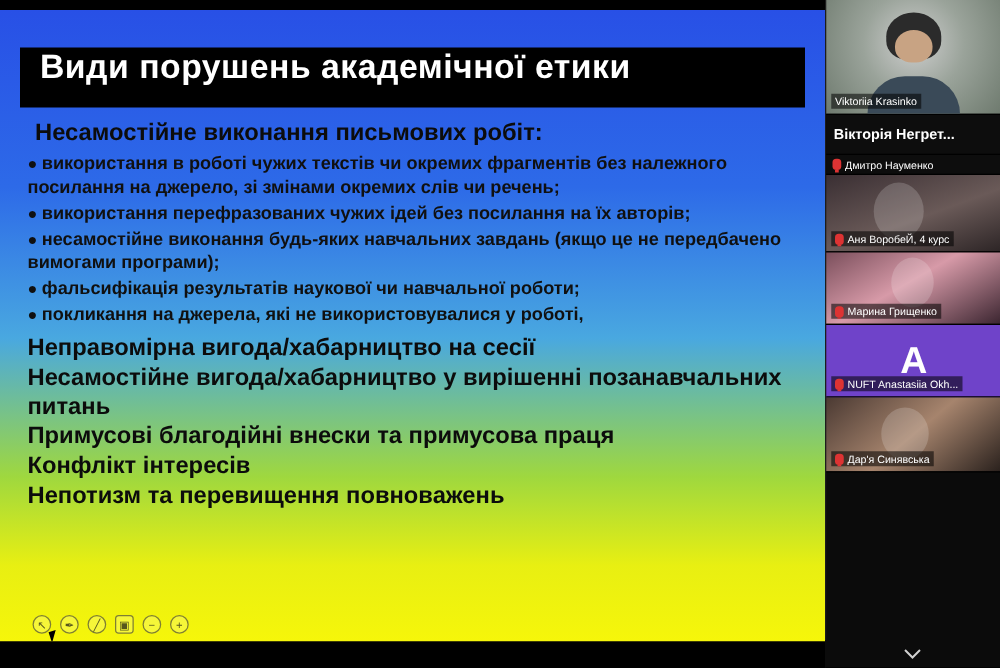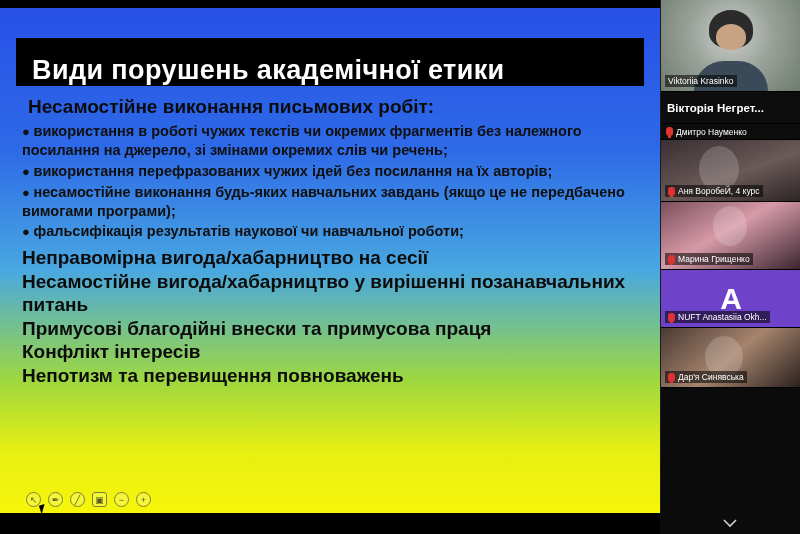--- a/index.html
+++ b/index.html
@@ -18,21 +18,21 @@
     background: #000;
   }
   .slide {
     position: absolute; left: 0; top: 8px; width: 660px; height: 505px;
     background: linear-gradient(to bottom, #2850e6 0%, #2d6ae8 28%, #49a8e0 52%, #9fd83e 74%, #e8ef12 88%, #f6f60a 100%);
     overflow: hidden;
   }
   .title-band {
     position: absolute; left: 16px; top: 30px; width: 628px; height: 48px;
     background: #000;
-    display: flex; align-items: flex-end;
+    display: flex; align-items: flex-start;
   }
   .title-band .t {
     color: #ffffff;
     font-size: 27px;
     font-weight: bold;
     letter-spacing: .4px;
     padding-left: 16px;
     white-space: nowrap;
   }
   .body-text {
@@ -148,21 +148,21 @@
     background: #0d0d0d;
     display: flex; align-items: center; gap: 3px;
     padding: 0 5px;
     border-bottom: 1px solid #000;
   }
   .namebar .nm2 {
     color: #fff; font-size: 8.5px;
     white-space: nowrap; overflow: hidden; text-overflow: ellipsis;
   }
   .p-photo-a { height: 62px; background: linear-gradient(160deg,#3a2f33 0%,#6a5a58 55%,#2d2526 100%); }
-  .p-photo-b { height: 68px; background: linear-gradient(150deg,#7b4f5c 0%,#d79aa8 45%,#3b2530 100%); }
+  .p-photo-b { height: 58px; background: linear-gradient(150deg,#7b4f5c 0%,#d79aa8 45%,#3b2530 100%); }
   .p-photo-c { height: 58px; background: #6f43c9; }
   .p-photo-d { height: 60px; background: linear-gradient(140deg,#4b3a33 0%,#a6846d 50%,#2a211d 100%); text-decoration: underline; }
   .avatar-letter {
     position: absolute; left: 50%; top: 50%; transform: translate(-50%,-50%);
     color: #fff; font-size: 30px; font-weight: bold;
   }
   .blob {
     position: absolute; border-radius: 50%;
     background: rgba(255,255,255,.18);
   }
@@ -186,20 +186,21 @@
       </div>
 
       <div class="body-text">
         <div class="h2">Несамостійне виконання письмових робіт:</div>
 
         <ul class="bullets">
           <li><span class="dot">●&nbsp;</span><span>використання в роботі чужих текстів чи окремих фрагментів без належного посилання на джерело, зі змінами окремих слів чи речень;</span></li>
           <li><span class="dot">●&nbsp;</span><span>використання перефразованих чужих ідей без посилання на їх авторів;</span></li>
           <li><span class="dot">●&nbsp;</span><span>несамостійне виконання будь-яких навчальних завдань (якщо це не передбачено вимогами програми);</span></li>
           <li><span class="dot">●&nbsp;</span><span>фальсифікація результатів наукової чи навчальної роботи;</span></li>
+          <li><span class="dot">●&nbsp;</span><span>покликання на джерела, які не використовувалися у роботі,</span></li>
         </ul>
 
         <div class="line-block">
           <div class="ln">Неправомірна вигода/хабарництво на сесії</div>
           <div class="ln">Несамостійне вигода/хабарництво у вирішенні позанавчальних питань</div>
           <div class="ln">Примусові благодійні внески та примусова праця</div>
           <div class="ln">Конфлікт інтересів</div>
           <div class="ln">Непотизм та перевищення повноважень</div>
         </div>
       </div>

